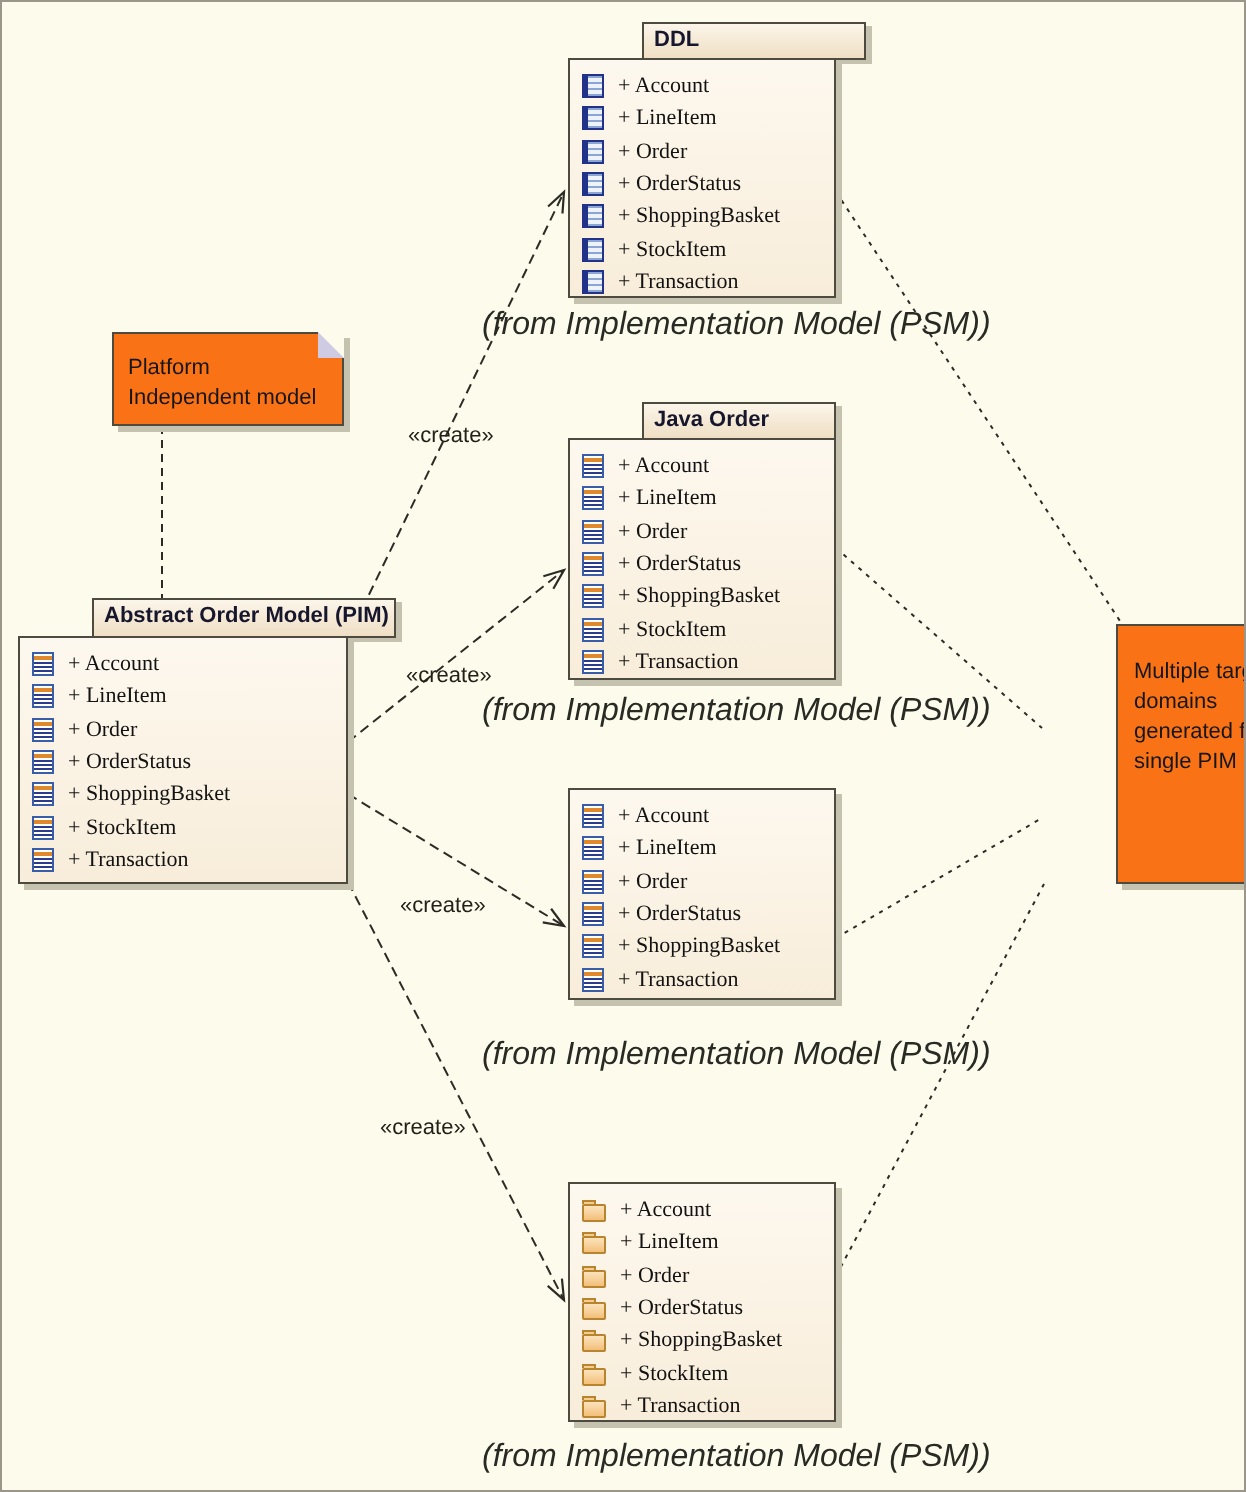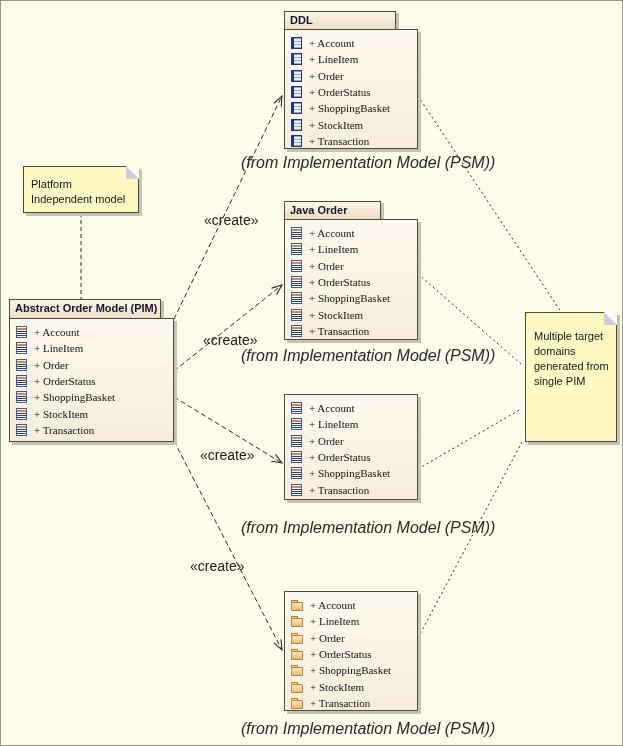--- a/index.html
+++ b/index.html
@@ -13,20 +13,21 @@
   }
   svg.links { position:absolute; left:0; top:0; pointer-events:none; }
 
   
   .pkg-tab {
     position:absolute; height:19px; box-sizing:border-box;
     border:1px solid #4d4a40;
     background:linear-gradient(to bottom,#fbf5ea 0%,#f6ebd8 45%,#efdfc5 100%);
     box-shadow:3px 2px 0 #c6c2b0;
     z-index:2;
+    margin-left:37px;
   }
   .pkg-title {
     display:block; font-size:11px; font-weight:bold; color:#16162c;
     line-height:17px; padding-left:5px; white-space:nowrap; overflow:hidden;
   }
   .pkg-body {
     position:absolute; box-sizing:border-box;
     border:1px solid #4d4a40;
     background:linear-gradient(to bottom,#fdf8ef 0%,#f8edda 100%);
     box-shadow:3px 3px 0 #c6c2b0;
@@ -65,27 +66,27 @@
     content:""; position:absolute; top:-3px; left:-1px;
     width:5px; height:1px; background:#f5cd90;
     border:1px solid #b9842e; border-bottom:none;
   }
 
   
   .caption {
     position:absolute; width:220px; text-align:center;
     font-size:16px; font-style:italic; color:#2a2a24; white-space:nowrap;
   }
-  .stereo { position:absolute; font-size:14px; color:#222018; white-space:nowrap; }
+  .stereo { position:absolute; font-size:11px; color:#222018; white-space:nowrap; }
 
   
   .note {
     position:absolute; box-sizing:border-box;
-    background:#fef9c3; border:1px solid #4d4a40;
-    box-shadow:3px 3px 0 #c6c2b0; z-index:3;
+    background:#f97316; border:1px solid #4d4a40;
+    box-shadow:3px 3px 0 #c6c2b0; z-index:3;margin-left:33px;
   }
   .note-fold {
     position:absolute; top:-1px; right:-1px; width:0; height:0;
     border-top:13px solid #fcfbec;
     border-left:13px solid #cfcbe2;
   }
   .note-text { font-size:11px; color:#16161a; line-height:15px; }
   .note-pim .note-text { padding:10px 4px 0 7px; }
   .note-target .note-text { padding:16px 4px 0 8px; }
 </style>

